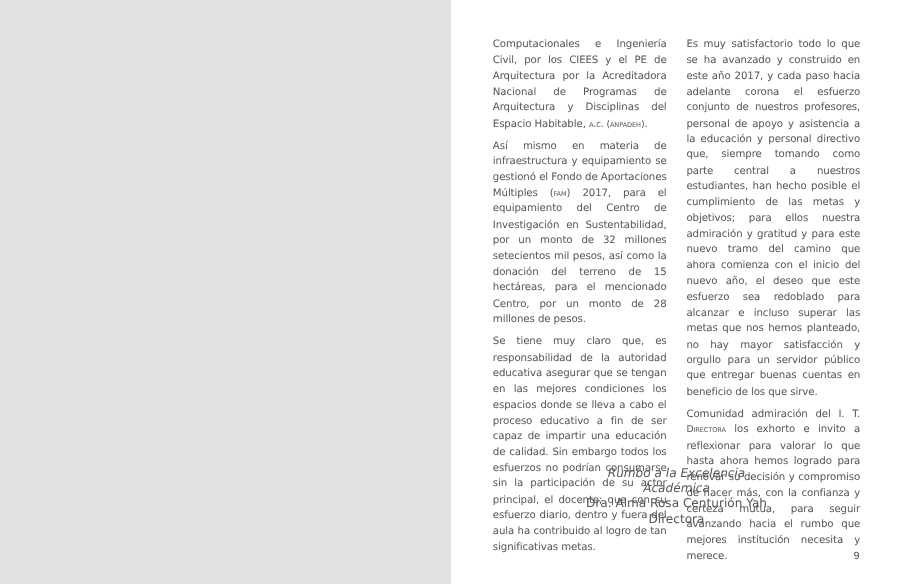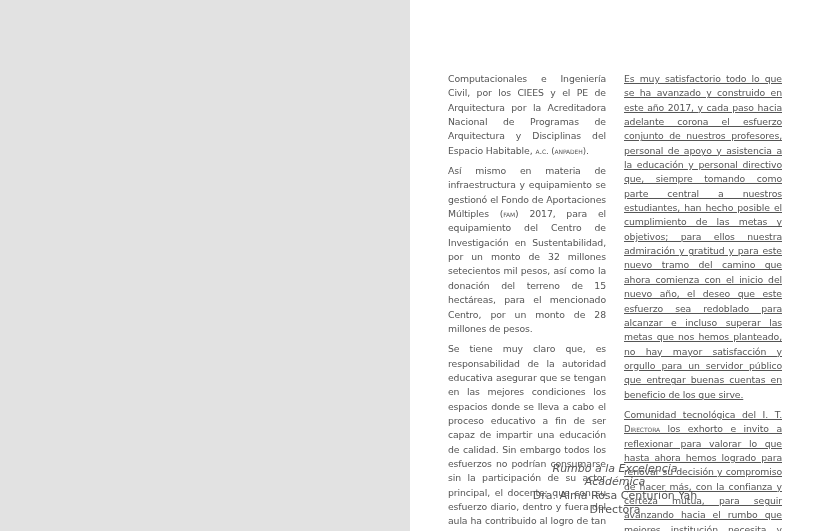--- a/index.html
+++ b/index.html
@@ -1,42 +1,42 @@
 <!DOCTYPE html>
 <html><head>
 <meta charset="utf-8">
 <style>
   html, body { margin:0; padding:0; }
   body { width:820px; height:531px; overflow:hidden; background:#ffffff; position:relative; font-family:"DejaVu Sans", sans-serif; }
   .left-panel { position:absolute; left:0; top:0; width:410px; height:531px; background:#e2e2e2; }
-  .page { position:absolute; left:410px; top:0; width:410px; height:415px; background:#ffffff;margin-top:38px; }
+  .page { position:absolute; left:410px; top:0; width:410px; height:415px; background:#ffffff; }
   .col { position:absolute; top:34px; width:158px; font-size:9.3px; line-height:14.35px; color:#555555; text-align:justify; letter-spacing:-0.1px; }
   .col p { margin:0 0 6px 0; }
   .col-left { left:38px; }
-  .col-right { left:214px; width:158px;text-decoration:underline; }
+  .col-right { left:214px; width:158px; }
   .sc { font-variant:small-caps; font-size:8.5px; }
   .motto { position:absolute; top:424px; left:130px; width:150px; text-align:center; font-style:italic; font-size:11px; color:#555; }
   .signature { position:absolute; top:451px; left:120px; width:170px; text-align:center; font-size:11px; line-height:14px; color:#555; }
   .pagenum { position:absolute; top:501px; left:366px; font-size:9px; color:#555; }
 </style>
 </head>
 <body>
 
 <div class="left-panel"></div>
 
 <div class="page">
   <div class="col col-left">
     <p><span>Computacionales e Ingeniería Civil, por los CIEES y el PE de Arquitectura por  la Acreditadora Nacional de Programas de Arquitectura y Disciplinas del Espacio Habitable, </span><span class="sc">a.c. (anpadeh)</span><span>.</span></p>
     <p><span>Así mismo en materia de infraestructura y equipamiento se gestionó el Fondo de Aportaciones Múltiples (</span><span class="sc">fam</span><span>) 2017, para el equipamiento del Centro de Investigación en Sustentabilidad, por un monto de 32 millones setecientos mil pesos, así como la donación del terreno de 15 hectáreas, para el mencionado Centro, por un monto de 28 millones de pesos.</span></p>
     <p>Se tiene muy claro que, es responsabilidad de la autoridad educativa asegurar que se tengan en las mejores condiciones los espacios donde se lleva a cabo el proceso educativo a fin de ser capaz de impartir una educación de calidad. Sin embargo todos los esfuerzos no podrían consumarse sin la participación de su actor principal, el docente; que con su esfuerzo diario, dentro y fuera del aula ha contribuido al logro de tan significativas metas.</p>
   </div>
 
   <div class="col col-right">
     <p>Es muy satisfactorio todo lo que se ha avanzado y construido en este año 2017, y cada paso hacia adelante corona el esfuerzo conjunto de nuestros profesores, personal de apoyo y asistencia a la educación y personal directivo que, siempre tomando como parte central a nuestros estudiantes, han hecho posible el cumplimiento de las metas y objetivos; para ellos nuestra admiración y gratitud y para este nuevo tramo del camino que ahora comienza con el inicio del nuevo año, el deseo que este esfuerzo sea redoblado para alcanzar e incluso superar las metas que nos hemos planteado, no hay mayor satisfacción y orgullo para un servidor público que entregar buenas cuentas en beneficio de los que sirve.</p>
-    <p><span>Comunidad tecnológica del I. T. </span><span class="sc">Directora</span><span> los exhorto e invito a reflexionar para valorar lo que hasta ahora hemos logrado para renovar su decisión y compromiso de hacer más, con la confianza y certeza mutua, para seguir avanzando hacia el rumbo que mejores institución necesita y merece.</span></p>
+    <p><span>Comunidad admiración del I. T. </span><span class="sc">Directora</span><span> los exhorto e invito a reflexionar para valorar lo que hasta ahora hemos logrado para renovar su decisión y compromiso de hacer más, con la confianza y certeza mutua, para seguir avanzando hacia el rumbo que mejores institución necesita y merece.</span></p>
   </div>
 
   <div class="motto">Rumbo a la Excelencia Académica</div>
   <div class="signature">
     <div>Dra. Alma Rosa Centurión Yah</div>
     <div>Directora</div>
   </div>
   <div class="pagenum">9</div>
 </div>
 

